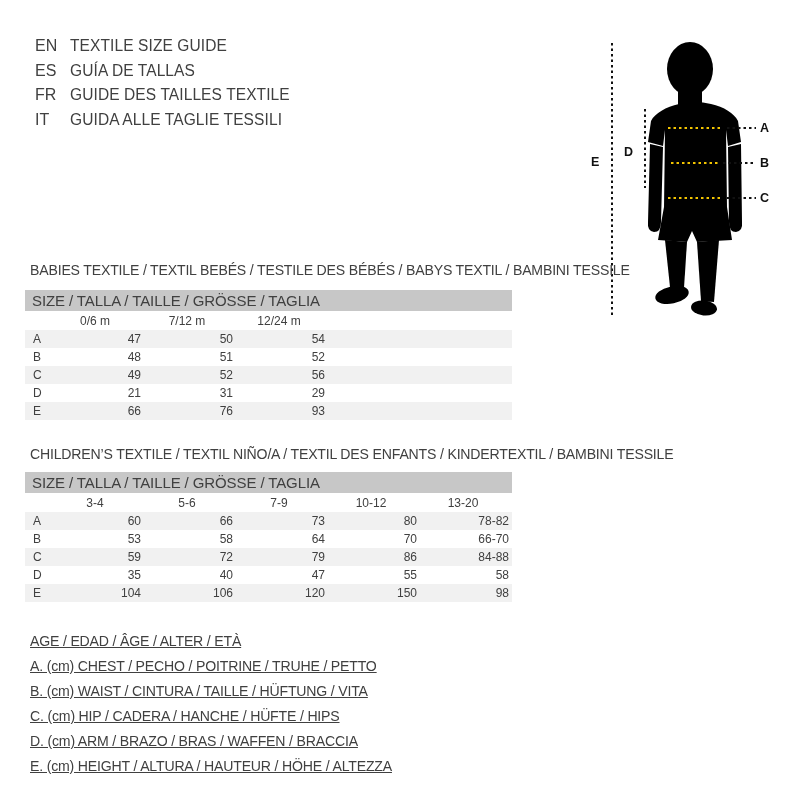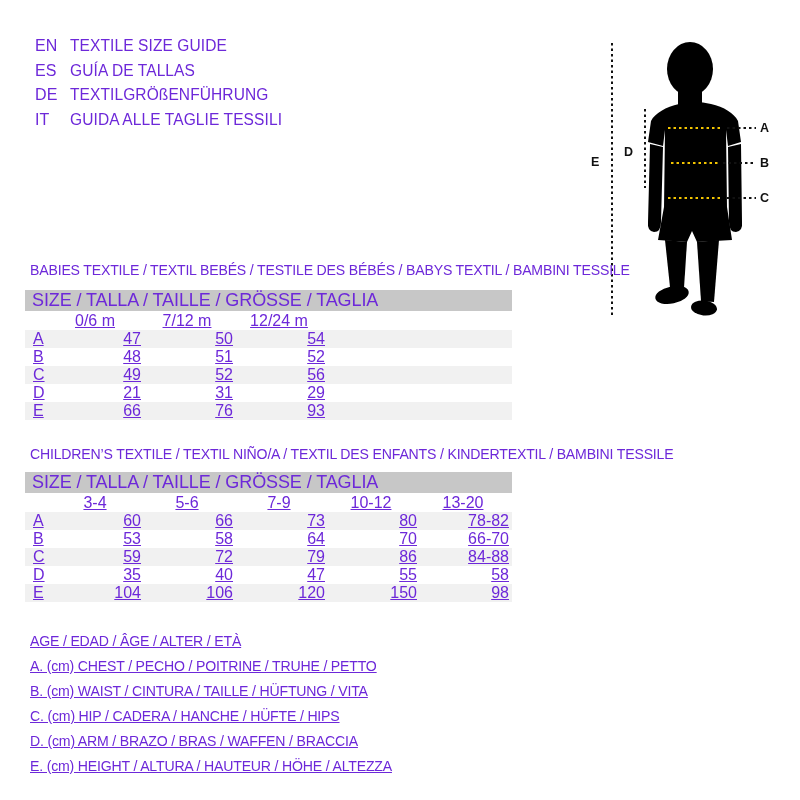--- a/index.html
+++ b/index.html
@@ -1,18 +1,18 @@
 <!DOCTYPE html>
 <html><head>
 <meta charset="utf-8">
 <style>
   html,body { margin:0; padding:0; background:#ffffff; }
   .page {
     position:relative; width:800px; height:800px; background:#ffffff;
-    font-family:"Liberation Sans", sans-serif; color:#6d28d9; overflow:hidden;
+    font-family:"Liberation Sans", sans-serif; color:#404040; overflow:hidden;
   }
   
   .lang-block { position:absolute; left:35px; top:34px; }
   .lang-row { display:flex; height:24.6px; align-items:center;
               font-size:16px; font-weight:500; letter-spacing:0.1px; }
   .lang-code { width:35px; flex:0 0 35px; }
   .lang-title { white-space:nowrap; transform:scaleX(0.97); transform-origin:left center; }
 
   
   .figure-svg { position:absolute; left:580px; top:30px; width:220px; height:300px; }
@@ -23,23 +23,23 @@
                    transform:scaleX(0.94); transform-origin:left center; }
   .title-babies { top:261px; }
   .title-children { top:445px; }
 
   
   .tbl-wrap { position:absolute; left:25px; width:487px; }
   .tbl-babies { top:290px; }
   .tbl-children { top:472px; }
   .size-bar { height:21px; background:#c7c7c7; display:flex; align-items:center;
               padding-left:7px; box-sizing:border-box;
-              font-size:18px; font-weight:500; letter-spacing:-0.1px; }
+              font-size:15px; font-weight:500; letter-spacing:-0.1px; }
   table { border-collapse:collapse; table-layout:fixed; width:487px;
-          font-size:16px;text-decoration:underline; }
+          font-size:12px; }
   th { height:19px; font-weight:500; text-align:center; padding:0; }
   td { height:18px; text-align:right; padding:0; font-weight:400; }
   td.rowlab { text-align:left; padding-left:8px; }
   tbody tr:nth-child(odd) { background:#f1f1f1; }
 
   
   .legend-block { position:absolute; left:30px; top:628px;text-decoration:underline; }
   .legend-line { height:25px; display:flex; align-items:center; font-size:15px;
                  font-weight:500; white-space:nowrap; letter-spacing:-0.2px;
                  transform:scaleX(0.94); transform-origin:left center; }
@@ -52,22 +52,22 @@
   <div class="lang-block">
     <div class="lang-row">
       <span class="lang-code">EN</span>
       <span class="lang-title">TEXTILE SIZE GUIDE</span>
     </div>
     <div class="lang-row">
       <span class="lang-code">ES</span>
       <span class="lang-title">GUÍA DE TALLAS</span>
     </div>
     <div class="lang-row">
-      <span class="lang-code">DE</span>
-      <span class="lang-title">TEXTILGRÖßENFÜHRUNG</span>
+      <span class="lang-code">FR</span>
+      <span class="lang-title">GUIDE DES TAILLES TEXTILE</span>
     </div>
     <div class="lang-row">
       <span class="lang-code">IT</span>
       <span class="lang-title">GUIDA ALLE TAGLIE TESSILI</span>
     </div>
   </div>
 
   <svg class="figure-svg" viewBox="580 30 220 300" xmlns="http://www.w3.org/2000/svg">
     <g fill="#000">
       <ellipse cx="690" cy="69" rx="23" ry="27"></ellipse>

